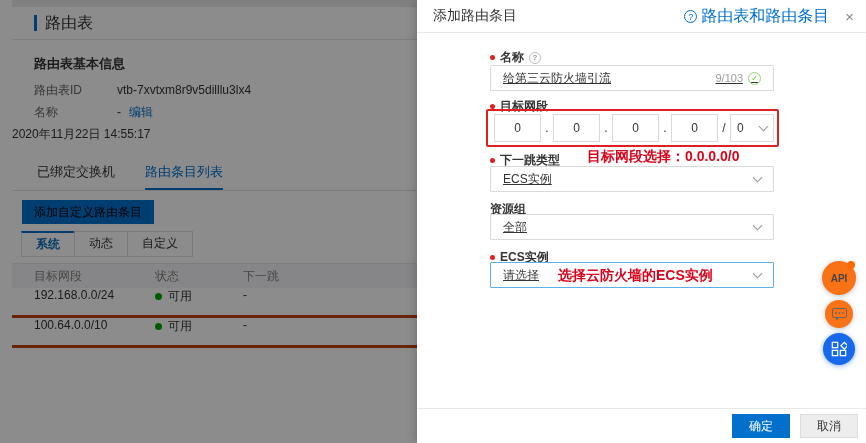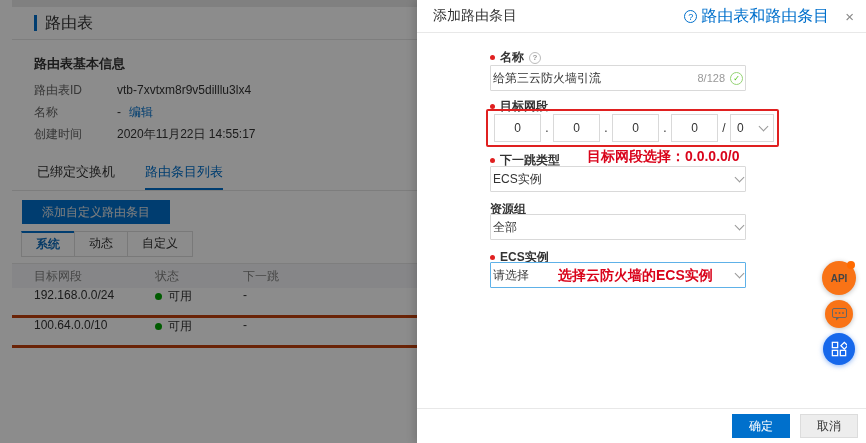--- a/index.html
+++ b/index.html
@@ -15,22 +15,22 @@
   .hr { border-top:1px solid #e6e6e6; }
   .section-title { font-size:13px; font-weight:bold; color:#333; padding:15px 0 6px 22px; }
   .info-row { display:flex; font-size:12px; height:22px; align-items:center; }
   .info-label { width:105px; padding-left:22px; color:#666; }
   .info-value { color:#333; }
   .link { color:#0070cc; cursor:pointer; }
   .info-action { margin-left:8px; }
   .tabs { display:flex; margin-top:12px; padding-left:25px; border-bottom:1px solid #e3e3e3; }
   .tab { font-size:13px; color:#333; padding:6px 0 7px; margin-right:30px; }
   .tab.active { color:#0070cc; border-bottom:2px solid #0070cc; }
-  .btn-add { display:inline-block; margin:9px 0 0 10px; background:#0070cc; color:#e5e5e5;
-             font-size:12px; line-height:24px; padding:0 20px; border:none; cursor:pointer; }
+  .btn-add { display:inline-block; margin:9px 0 0 10px; background:#0070cc; color:#000000;
+             font-size:12px; line-height:24px; padding:0 12px; border:none; cursor:pointer; }
   .subtabs { display:flex; margin:7px 0 0 10px; }
   .subtab { font-size:12px; color:#333; border:1px solid #ddd; line-height:23px; padding:0 14px;
             margin-left:-1px; background:transparent; }
   .subtab.active { border-top:2px solid #0070cc; background:#fff; font-weight:bold; color:#116ebc; }
   .rtable { margin-top:6px; font-size:12px; }
   .thead { display:flex; background:#f4f5f7; color:#808080; height:25px; align-items:center; border-top:1px solid #e6e6e6;}
   .trow { display:flex; height:30px; align-items:flex-start; border-bottom:3px solid #c2410c; color:#333; }
   .c1 { width:143px; padding-left:22px; }
   .c2 { width:88px; }
   .c3 { flex:1; }
@@ -44,22 +44,22 @@
   .d-title { font-size:14px; color:#333; margin-left:16px; }
   .d-header-right { position:absolute; right:12px; top:0; height:33px; display:flex; align-items:center; }
   .qcircle { display:inline-flex; align-items:center; justify-content:center; width:13px; height:13px;
              border:1px solid #0070cc; border-radius:50%; color:#0070cc; font-size:9px; margin-right:4px; }
   .qcircle.grey { border-color:#bbb; color:#999; width:12px; height:12px; font-size:8px; margin:0 0 0 5px; }
   .help-link { font-size:16px; color:#0070cc; cursor:pointer; }
   .d-close { font-size:15px; color:#888; margin-left:16px; cursor:pointer; }
 
   .fld-label { position:absolute; display:flex; align-items:center; font-size:12px; font-weight:bold; color:#333; }
   .bullet { width:5px; height:5px; border-radius:50%; background:#e02020; margin-right:5px; }
-  .tbox { position:absolute; height:26px; width:256px; border:1px solid #d9d9d9; border-radius:1px;
-          background:#fff; display:flex; align-items:center; font-size:12px; color:#333; padding:0 2px; }
+  .tbox { position:absolute; height:26px; width:284px; border:1px solid #d9d9d9; border-radius:1px;
+          background:#fff; display:flex; align-items:center; font-size:12px; color:#333; padding:0 12px;text-decoration:underline; }
   .tbox .grow { flex:1; }
   .counter { color:#999; font-size:11px; margin-right:5px; }
   .okcircle { display:inline-flex; align-items:center; justify-content:center; width:13px; height:13px;
               border:1px solid #95d475; border-radius:50%; color:#52c41a; font-size:8px; }
   .chev { width:7px; height:7px; border-right:1px solid #999; border-bottom:1px solid #999;
           transform:rotate(45deg); margin-top:-3px; }
   .select { cursor:pointer; }
   .placeholder { color:#404040; }
   .cidr-rect { position:absolute; left:69px; top:109px; width:293px; height:38px;
                border:2px solid #e02020; border-radius:2px; }
@@ -103,21 +103,20 @@
     <div class="info-row">
       <span class="info-label">路由表ID</span>
       <span class="info-value">vtb-7xvtxm8r9v5dilllu3lx4</span>
     </div>
     <div class="info-row">
       <span class="info-label">名称</span>
       <span class="info-value">-</span>
       <span class="link info-action">编辑</span>
     </div>
     <div class="info-row">
-      <span class="info-label">创建时间</span>
       <span class="info-value">2020年11月22日 14:55:17</span>
     </div>
 
     <div class="tabs">
       <span class="tab">已绑定交换机</span>
       <span class="tab active">路由条目列表</span>
     </div>
 
     <button class="btn-add">添加自定义路由条目</button>
 
@@ -158,21 +157,21 @@
       </span>
     </div>
 
     <div class="fld-label" style="left:73px; top:49px;">
       <span class="bullet"></span>
       <span>名称</span>
       <span class="qcircle grey">?</span>
     </div>
     <div class="tbox" style="left:73px; top:65px;">
       <span class="grow">给第三云防火墙引流</span>
-      <span class="counter">8/128</span>
+      <span class="counter">9/103</span>
       <span class="okcircle">✓</span>
     </div>
 
     <div class="fld-label" style="left:73px; top:98px;">
       <span class="bullet"></span>
       <span>目标网段</span>
     </div>
     <div class="cidr-rect"></div>
     <div class="cidr-row">
       <span class="octet">0</span>

